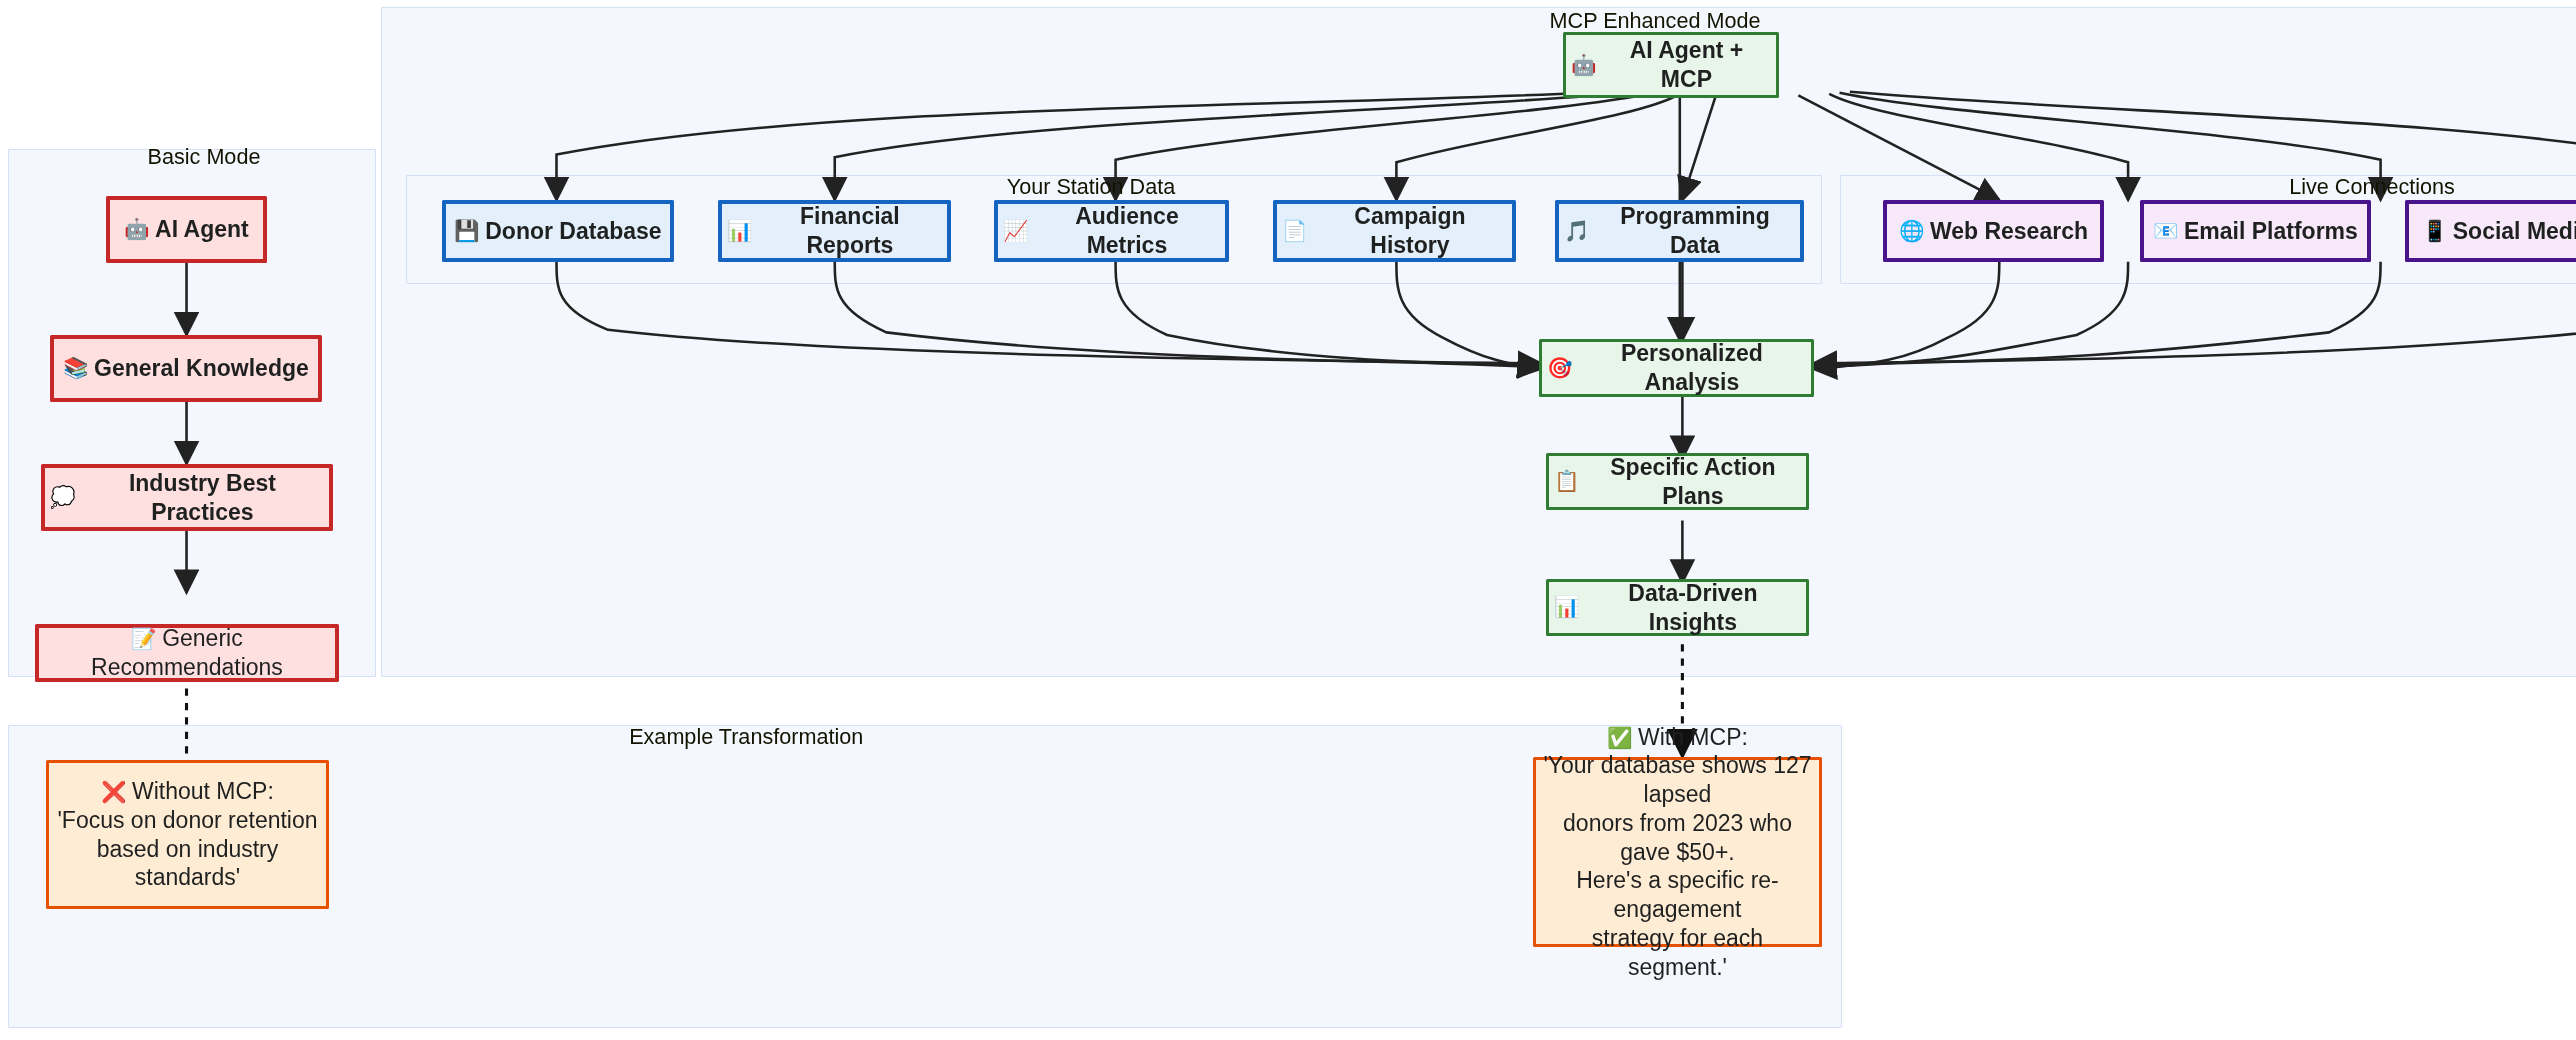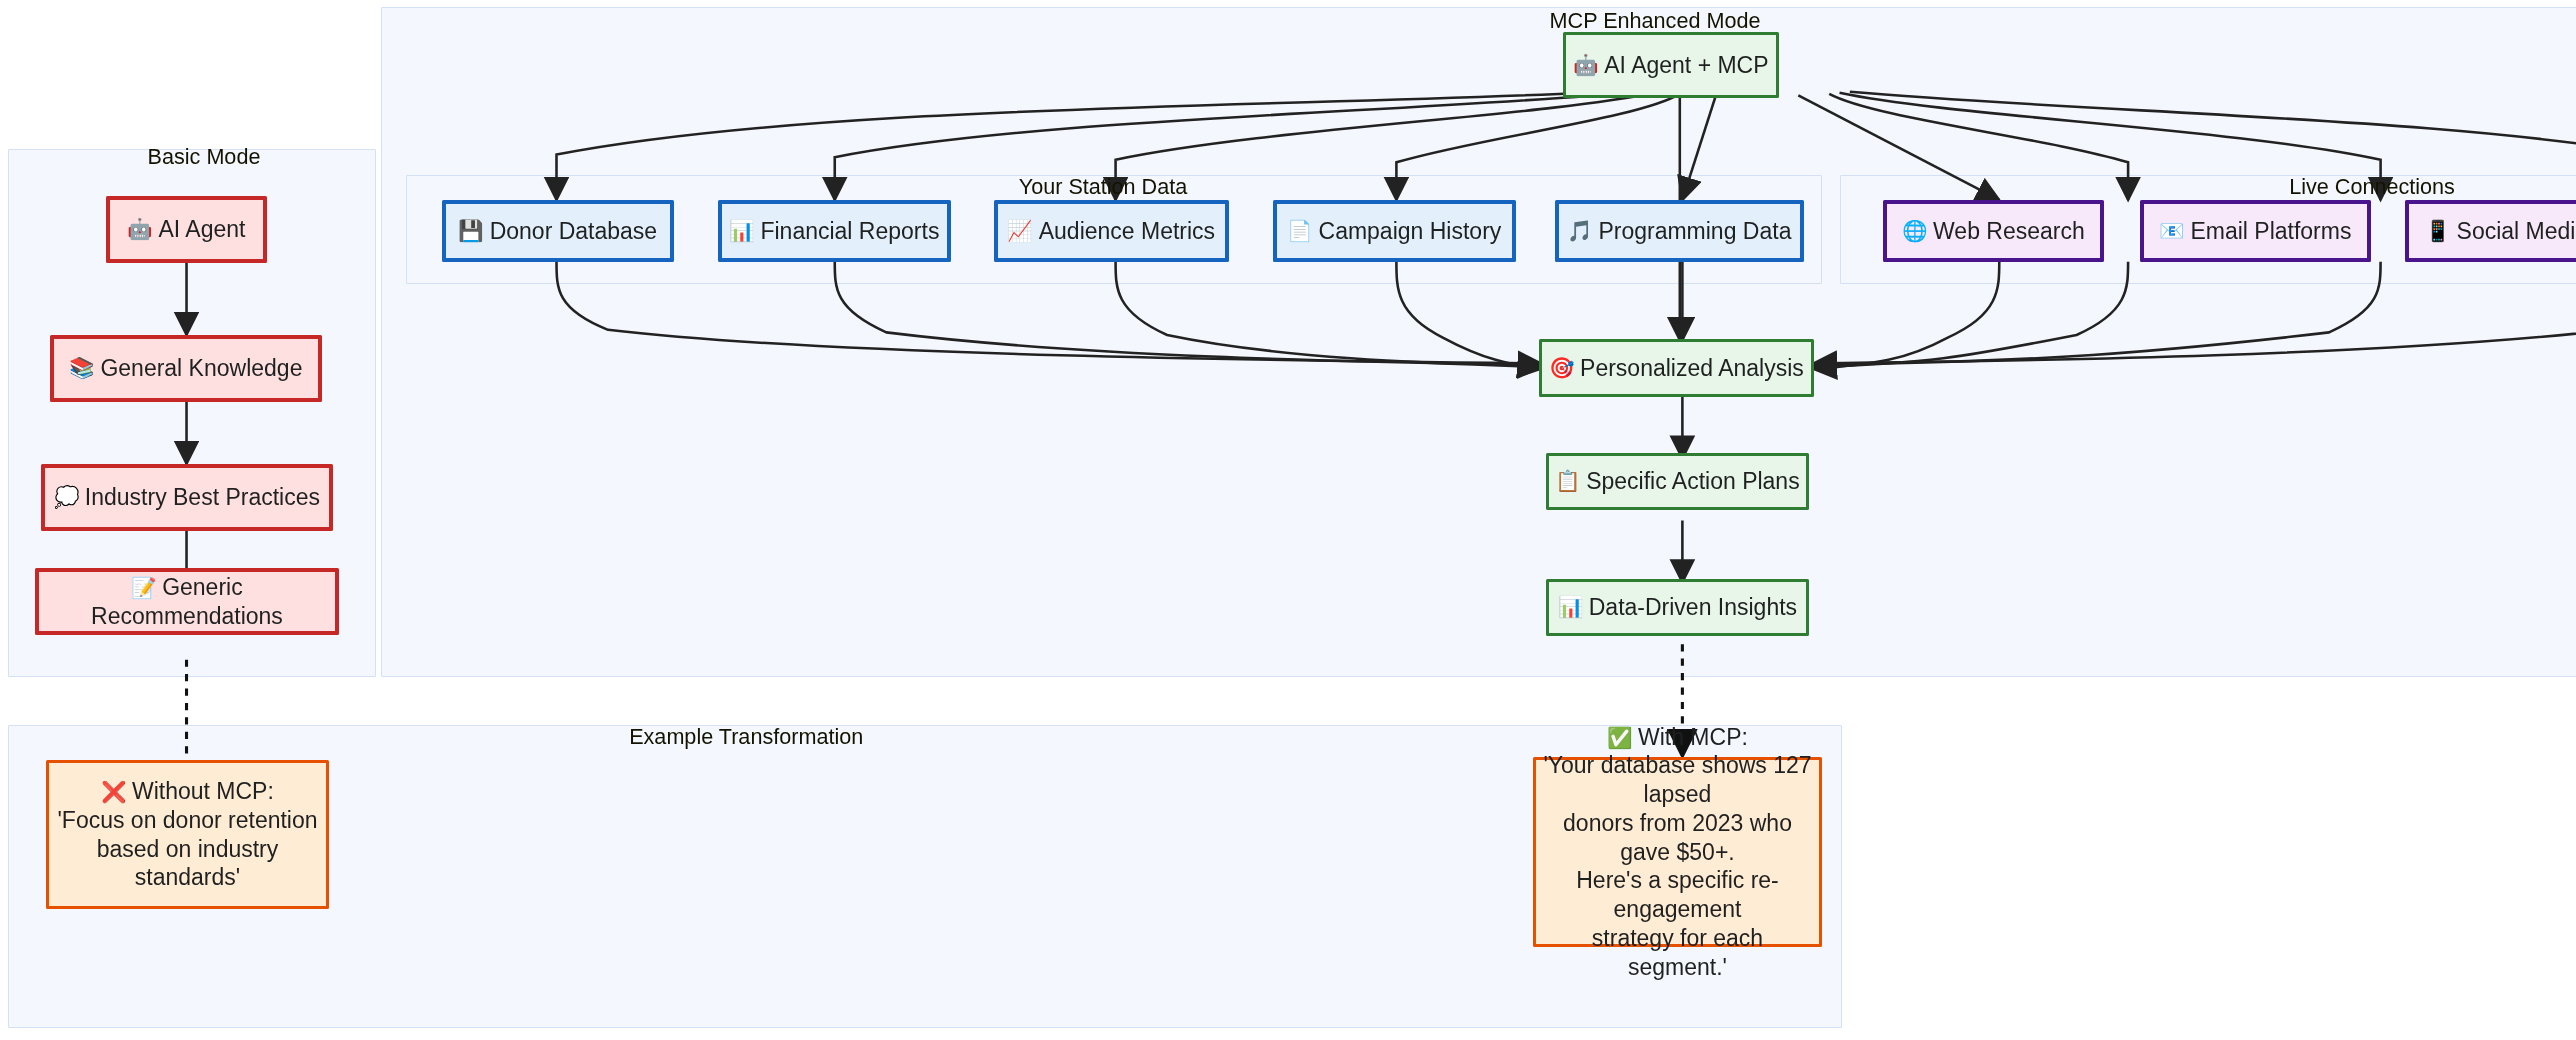--- a/index.html
+++ b/index.html
@@ -53,21 +53,21 @@
     z-index: 2;
     border-radius: 1.5px;
     padding: 2.1px 5.2px;
   }
   .node .emoji {
     font-size: 20.6px;
     margin-right: 5.2px;
     display: inline-block;
     line-height: 1;
   }
-  .node .lbl { display: inline; }
+  .node .lbl { display: inline; font-weight: bold; }
 
   .n-red {
     background: #ffe0e0;
     border: 4.1px solid #c62828;
   }
   .n-blue {
     background: #e3f0fb;
     border: 4.1px solid #1565c0;
   }
   .n-purple {
@@ -92,21 +92,21 @@
 
 <div id="stage">
 
   <div class="cluster" style="left:8.2px; top:149px; width:366px; height:526px;"></div>
   <div class="cluster-label" style="left:21px; top:144px; width:366px;">Basic Mode</div>
 
   <div class="cluster" style="left:381px; top:7.2px; width:2548px; height:668px;"></div>
   <div class="cluster-label" style="left:381px; top:8.2px; width:2548px;">MCP Enhanced Mode</div>
 
   <div class="cluster" style="left:406px; top:175px; width:1414px; height:107px;"></div>
-  <div class="cluster-label" style="left:406px; top:174px; width:1370px;padding-left:12px;">Your Station Data</div>
+  <div class="cluster-label" style="left:406px; top:174px; width:1370px;">Your Station Data</div>
 
   <div class="cluster" style="left:1840px; top:175px; width:1064px; height:107px;"></div>
   <div class="cluster-label" style="left:1840px; top:174px; width:1064px;">Live Connections</div>
 
   <div class="cluster" style="left:8.2px; top:725px; width:1832px; height:301px;"></div>
   <div class="cluster-label" style="left:8.2px; top:724px; width:1476px;">Example Transformation</div>
 
   <svg id="edges" viewBox="0 0 5760 2020" preserveAspectRatio="none">
     <defs>
       <marker id="ah" markerWidth="12" markerHeight="12" refX="9" refY="5" orient="auto" markerUnits="strokeWidth">
@@ -166,21 +166,21 @@
   <div class="node n-red" style="left:50px; top:335px; width:272px; height:67px;">
     <span class="emoji">📚</span>
     <span class="lbl">General Knowledge</span>
   </div>
 
   <div class="node n-red" style="left:41px; top:464px; width:292px; height:67px;">
     <span class="emoji">💭</span>
     <span class="lbl">Industry Best Practices</span>
   </div>
 
-  <div class="node n-red multiline" style="left:35px; top:568px; width:304px; height:67px;">
+  <div class="node n-red multiline" style="left:35px; top:624px; width:304px; height:58px;">
     <span class="row">
       <span class="emoji">📝</span><span>Generic</span>
     </span>
     <span class="row">Recommendations</span>
   </div>
 
   <div class="node n-green" style="left:1563px; top:32px; width:216px; height:66px;">
     <span class="emoji">🤖</span>
     <span class="lbl">AI Agent + MCP</span>
   </div>

